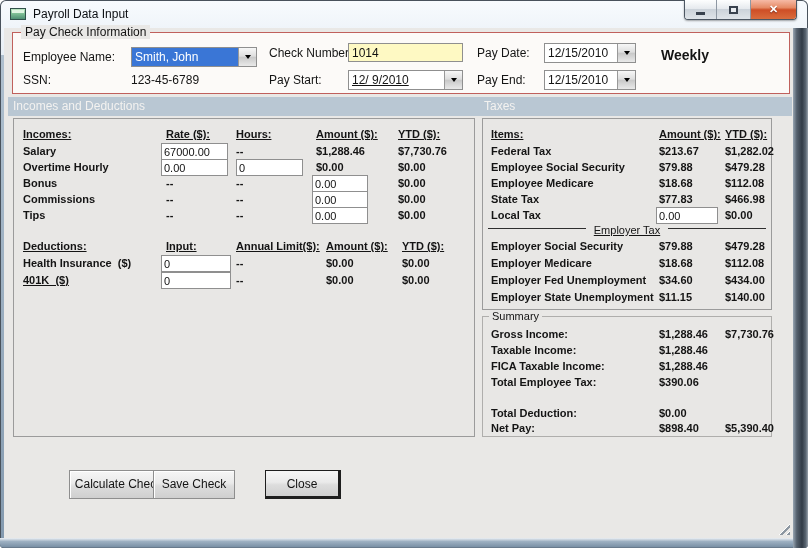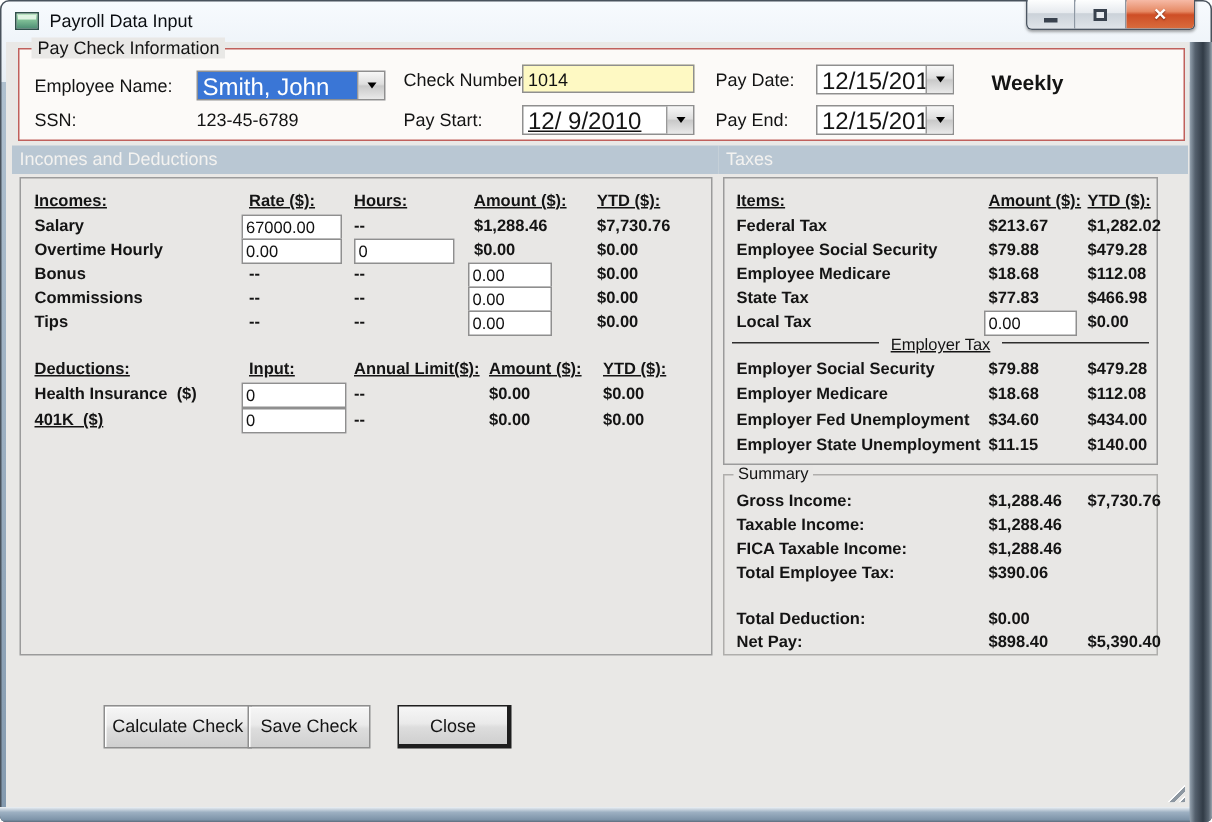--- a/index.html
+++ b/index.html
@@ -32,21 +32,21 @@
     background:repeating-linear-gradient(135deg,#FDFDFD 0 1px,#8D97A1 1px 3px,rgba(0,0,0,0) 3px 5px);
     clip-path:polygon(100% 0,100% 100%,0 100%);}
   
   .pcinfo{position:absolute;left:8px;top:4px;width:778px;height:62px;border:1px solid #C0605C;background:#FCFAF8;box-sizing:border-box;}
   .pcinfo-label{position:absolute;top:-8px;left:8px;background:#E9E8E6;padding:0 4px;font-size:12px;}
   .fld{position:absolute;white-space:pre;font-size:12px;}
   .tb{position:absolute;height:19px;border:1px solid #8F8F8F;background:#fff;box-sizing:border-box;
     font-family:"Liberation Sans",sans-serif;font-size:12px;color:#111;padding:0 3px;}
   .tb.gray{background:#fef9c3;}
   .combo{position:absolute;height:20px;border:1px solid #8F8F8F;background:#fff;box-sizing:border-box;display:flex;cursor:default;}
-  .combo .ctxt{flex:1;padding:2px 3px;white-space:pre;overflow:hidden;font-size:16px;}
+  .combo .ctxt{flex:1;padding:2px 3px;white-space:pre;overflow:hidden;font-size:12px;}
   .combo.sel .ctxt{background:#3A76D6;color:#fff;}
   .combo .cbtn{width:17px;border-left:1px solid #999;display:flex;align-items:center;justify-content:center;
     background:linear-gradient(180deg,#F7F7F7 0%,#DEDEDE 45%,#C9C9C9 52%,#E9E9E9 100%);}
   .arr{width:0;height:0;border-left:3.5px solid transparent;border-right:3.5px solid transparent;border-top:4px solid #000;}
   .weekly{position:absolute;font-size:14px;font-weight:bold;}
   
   .band{position:absolute;top:69px;height:19px;background:#B9C7D3;color:#F3F2F0;font-size:12px;line-height:19px;padding-left:5px;box-sizing:border-box;}
   .band-left{left:4px;width:471px;}
   .band-right{left:475px;width:313px;}
   
@@ -67,21 +67,21 @@
   .pin{position:absolute;height:17px;border:1px solid #8F8F8F;background:#fff;box-sizing:border-box;
     font-family:"Liberation Sans",sans-serif;font-size:11px;color:#111;padding:0 2px;}
   .divider{position:absolute;left:5px;right:5px;top:104px;height:14px;display:flex;align-items:center;}
   .divider .line{flex:1;height:1px;background:#2E2E2E;margin-top:-4px;}
   .divider .dtxt{padding:0 8px;text-decoration:underline;}
   
   .abtn{position:absolute;top:442px;height:29px;text-align:center;line-height:27px;cursor:default;
     background:linear-gradient(180deg,#F6F6F6 0%,#EAEAEA 45%,#DDDDDD 55%,#CFCFCF 100%);
     border:1px solid #8E8E8E;box-shadow:inset 1px 1px 0 #FFFFFF;box-sizing:border-box;font-size:12px;}
   #btn-calc{left:29px;width:99px;margin-left:36px;}
-  #btn-save{left:149px;width:82px;margin-left:12px;}
+  #btn-save{left:149px;width:82px;}
   #btn-close{left:261px;width:76px;border:1px solid #1E1E1E;border-right-width:3px;border-bottom-width:3px;box-shadow:none;}
 </style>
 </head>
 <body>
 
 <div class="window">
 
   <div class="titlebar">
     <div class="app-icon"></div>
     <div class="title-text">Payroll Data Input</div>

